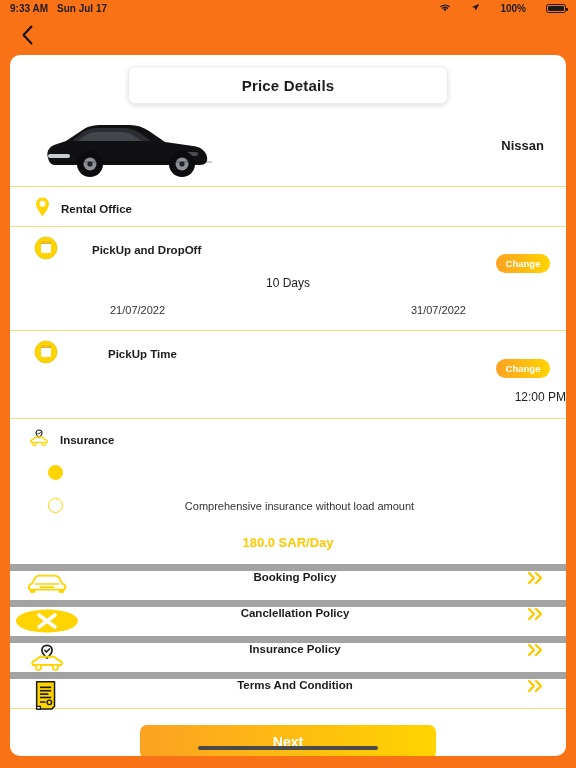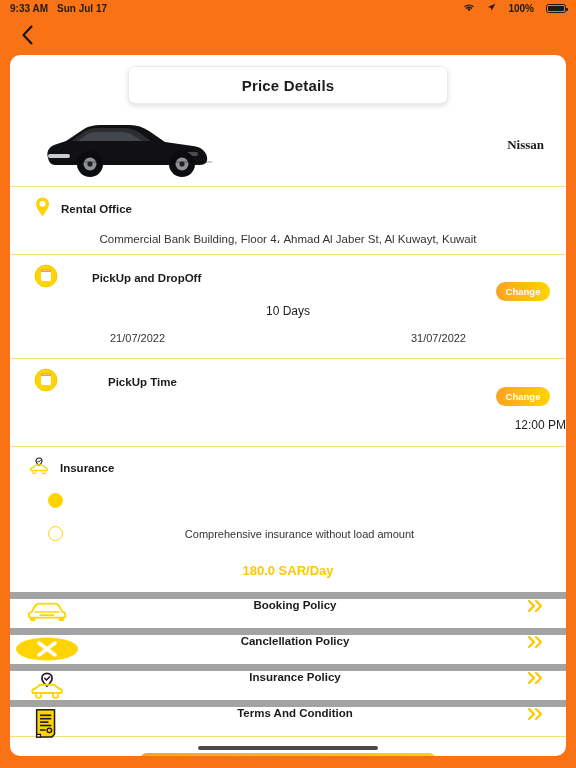--- a/index.html
+++ b/index.html
@@ -16,21 +16,21 @@
   }
 
   
   .statusbar {
     height: 17px;
     display: flex; align-items: center;
     padding: 0 10px;
     font-size: 10px; font-weight: 600; color: #1b1b1b;
   }
   .sb-left { display: flex; align-items: center; gap: 9px; }
-  .sb-right { margin-left: auto; display: flex; align-items: center; gap: 12px; }
+  .sb-right { margin-left: auto; display: flex; align-items: center; gap: 20px; }
   .wifi-ico { display:block; }
   .loc-ico { display:block; }
   .batt {
     width: 20px; height: 9px;
     border: 1px solid #1b1b1b; border-radius: 2.5px;
     position: relative; padding: 1px;
   }
   .batt::after {
     content: ""; position: absolute; right: -3px; top: 2.5px;
     width: 2px; height: 3px; background: #1b1b1b; border-radius: 0 1px 1px 0;
@@ -63,21 +63,20 @@
     display: flex; align-items: center; justify-content: center;
   }
   .title-card span { font-size: 15px; font-weight: bold; color: #1b1b1b; letter-spacing: .2px; }
 
   
   .car-row {
     height: 82px;
     display: flex; align-items: center;
     padding: 0 22px 0 0;
     position: relative;
-    font-family: Liberation Serif, serif;
   }
   .car-img { width: 200px; height: 70px; margin-left: 20px; position: relative; }
   .brand { margin-left: auto; font-size: 13px; font-weight: bold; color: #1b1b1b; }
 
   
   .divider { height: 1px; background: #f2e07a; }
 
   
   .sec-head {
     display: flex; align-items: center;
@@ -239,21 +238,20 @@
     <div>
       <div class="sec-head">
         <span>
           <svg width="17" height="22" viewBox="0 0 17 22">
               <path d="M8.5 1.5c-3.6 0-6.5 2.9-6.5 6.5 0 4.6 6.5 12.3 6.5 12.3S15 12.6 15 8c0-3.6-2.9-6.5-6.5-6.5z" fill="#FFD400"></path>
               <circle cx="8.5" cy="7.8" r="3" fill="#fff"></circle>
             </svg>
         </span>
         <span class="lbl">Rental Office</span>
       </div>
-      <div class="addr">Commercial Bank Building, Floor 4، Ahmad Al Jaber St, Al Kuwayt, Kuwait</div>
     </div>
 
     <div class="divider"></div>
 
     <div class="pud">
       <div class="sec-head indent-b">
         <span>
           <svg width="24" height="24" viewBox="0 0 24 24">
               <circle cx="12" cy="12" r="11" fill="#FFD400"></circle>
               <circle cx="12" cy="12" r="11" fill="none" stroke="#e0b800" stroke-width=".6"></circle>

